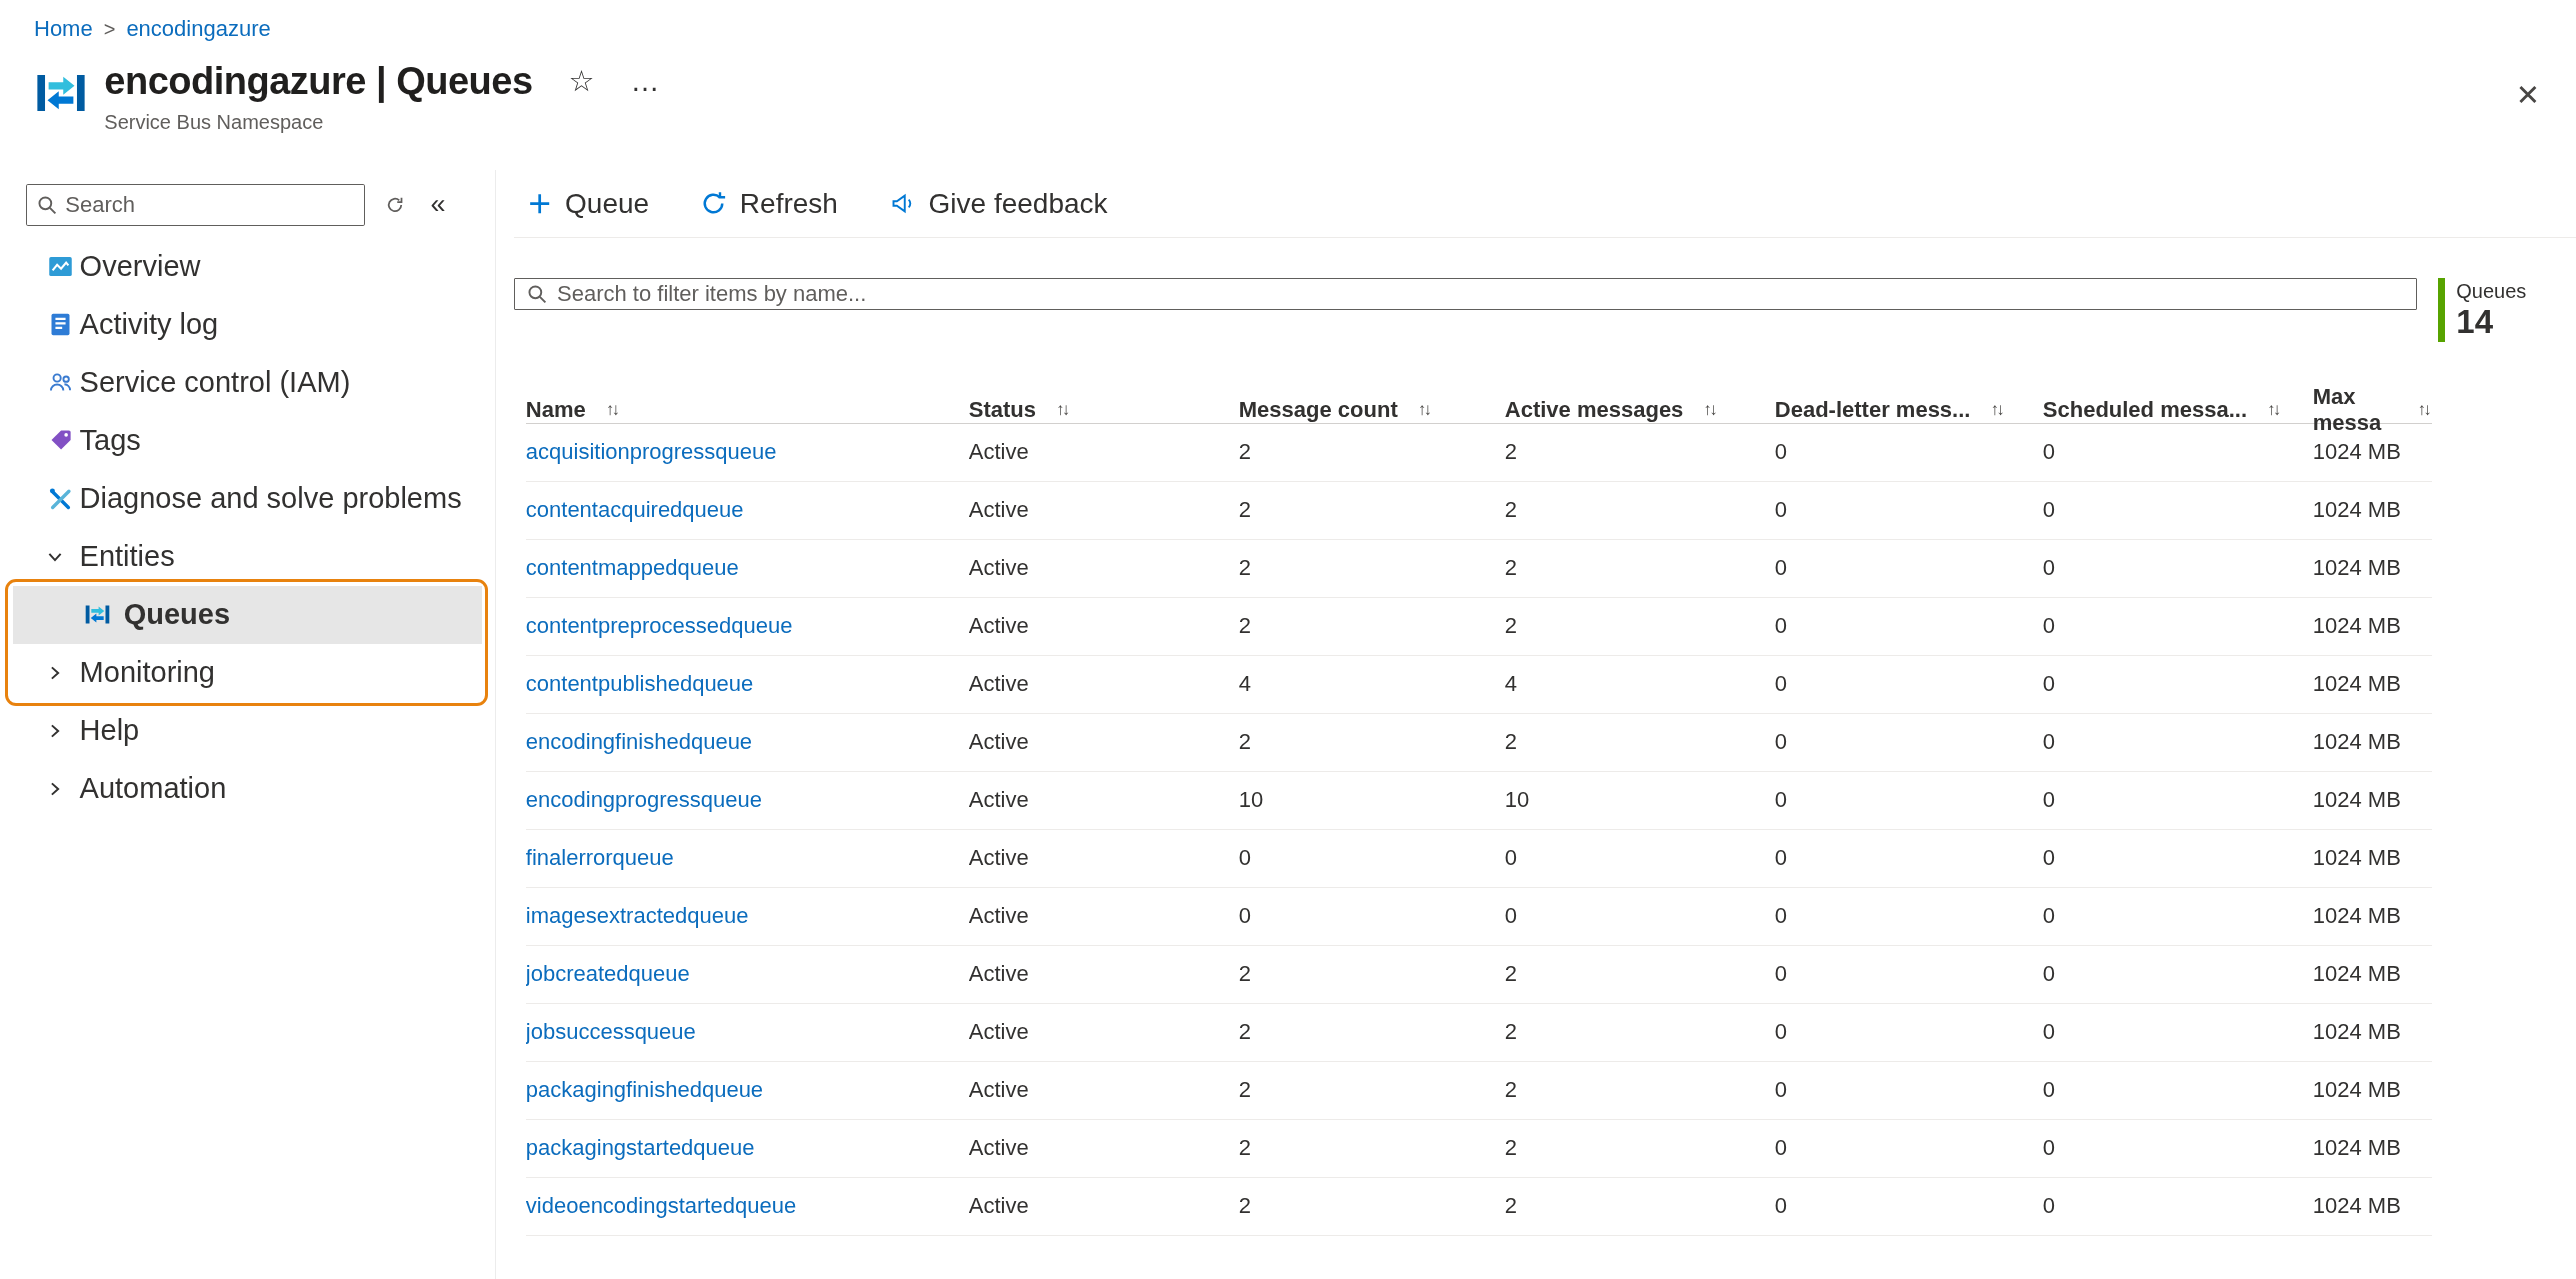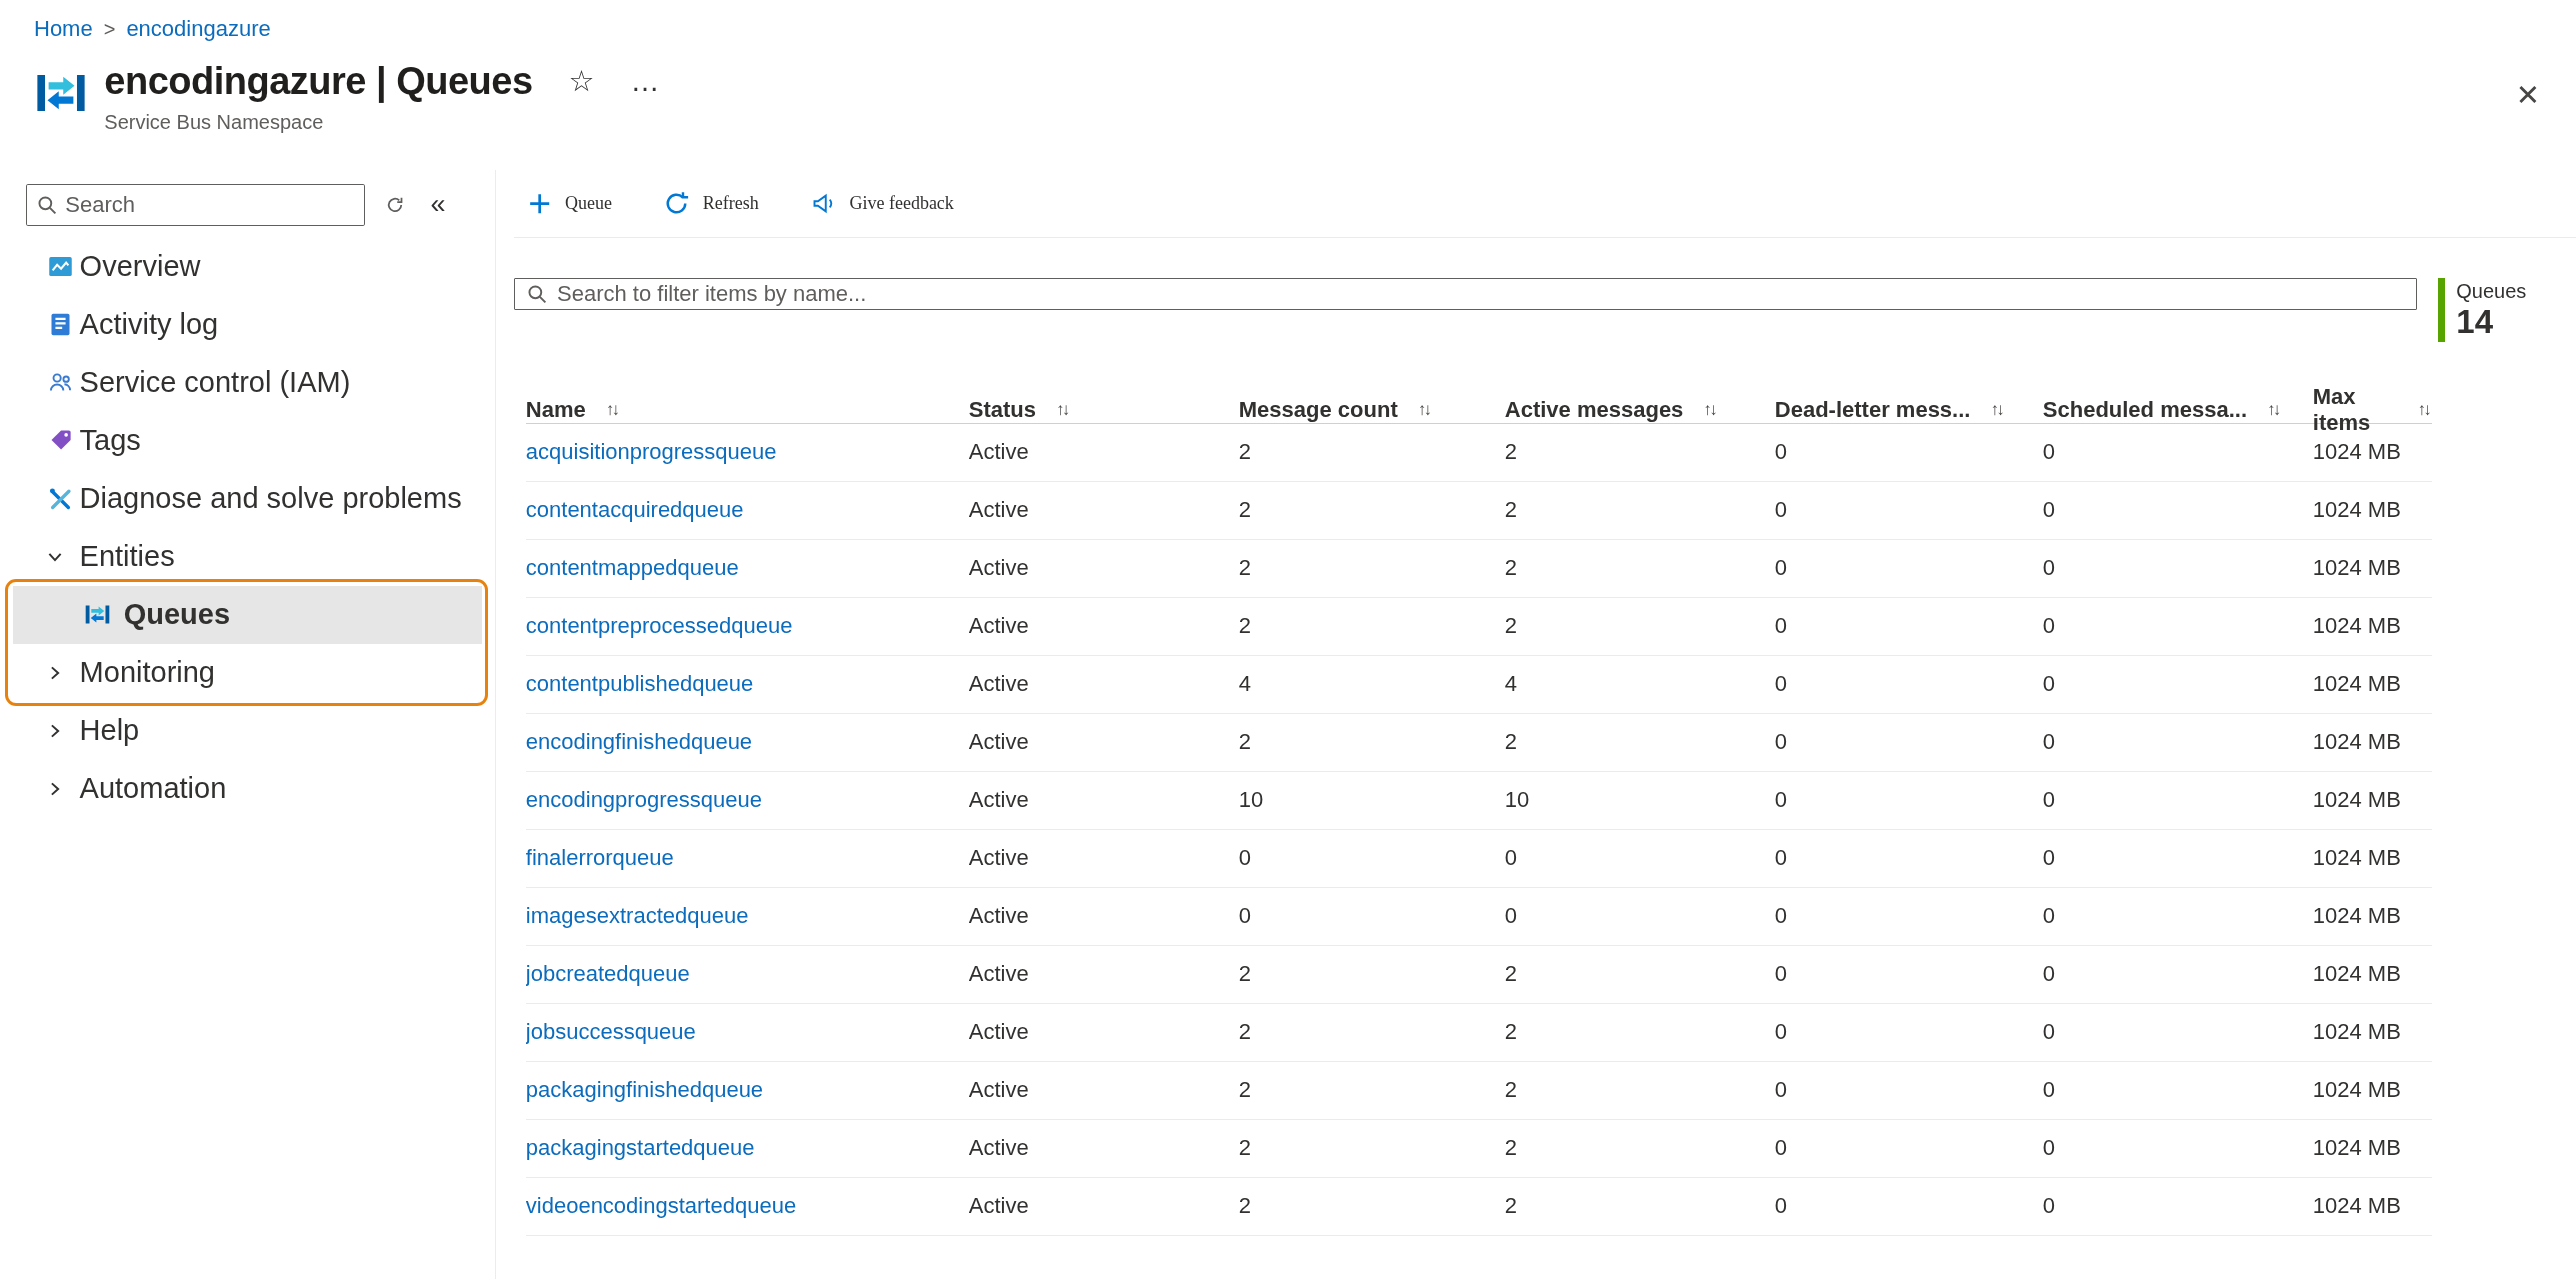--- a/index.html
+++ b/index.html
@@ -45,21 +45,21 @@
   .nav-label { margin-left: 3.6px; white-space: nowrap; }
   .nav-child { padding-left: 69px; margin: 0 12.7px; }
   .nav-child .nav-label { margin-left: 11px; font-weight: 700; }
   .nav-child.selected { background: #e6e6e6; }
   .highlight-box { position: absolute; left: 5.4px; width: 483px; top: 341px; height: 127px;
     border: 3.6px solid #e8820e; border-radius: 11px; pointer-events: none; }
 
   
   .main { flex: 1; position: relative; min-width: 0; }
   .toolbar { display: flex; align-items: center; height: 67px; padding-left: 31px; }
-  .tb-btn { display: flex; align-items: center; gap: 12.7px; margin-right: 51px; font-size: 18px; color: #323130; cursor: pointer; font-family: Liberation Serif, serif; }
+  .tb-btn { display: flex; align-items: center; gap: 12.7px; margin-right: 51px; font-size: 28px; color: #323130; cursor: pointer; }
   .toolbar-divider { height: 0.9px; background: #edebe9; margin-left: 18px; }
 
   .content { padding: 40px 0 0 18px; }
   .filter-row { display: flex; align-items: flex-start; }
   .filter-box { width: 1903px; height: 32px; border: 0.9px solid #605e5c; border-radius: 1px; display: flex; align-items: center; padding: 0 11px; }
   .filter-box input { flex: 1; min-width: 0; border: none; outline: none; font-size: 22px; font-family: inherit; color: #323130; }
   .filter-box input::placeholder { color: #605e5c; }
   .summary { margin-left: 21px; display: flex; flex: none; }
   .summary-bar { width: 7.3px; height: 64px; background: #57a300; }
   .summary-text { padding-left: 11px; padding-top: 1.8px; }
@@ -304,21 +304,21 @@
           </div>
           <div class="th">
             <span>Dead-letter mess...</span>
             <span class="sort">↑↓</span>
           </div>
           <div class="th">
             <span>Scheduled messa...</span>
             <span class="sort">↑↓</span>
           </div>
           <div class="th">
-            <span>Max items</span>
+            <span>Max messa</span>
             <span class="sort">↑↓</span>
           </div>
         </div>
         <div>
   <div class="trow">
     <div class="td"><a>acquisitionprogressqueue</a></div>
     <div class="td">Active</div>
     <div class="td">2</div>
     <div class="td">2</div>
     <div class="td">0</div>

